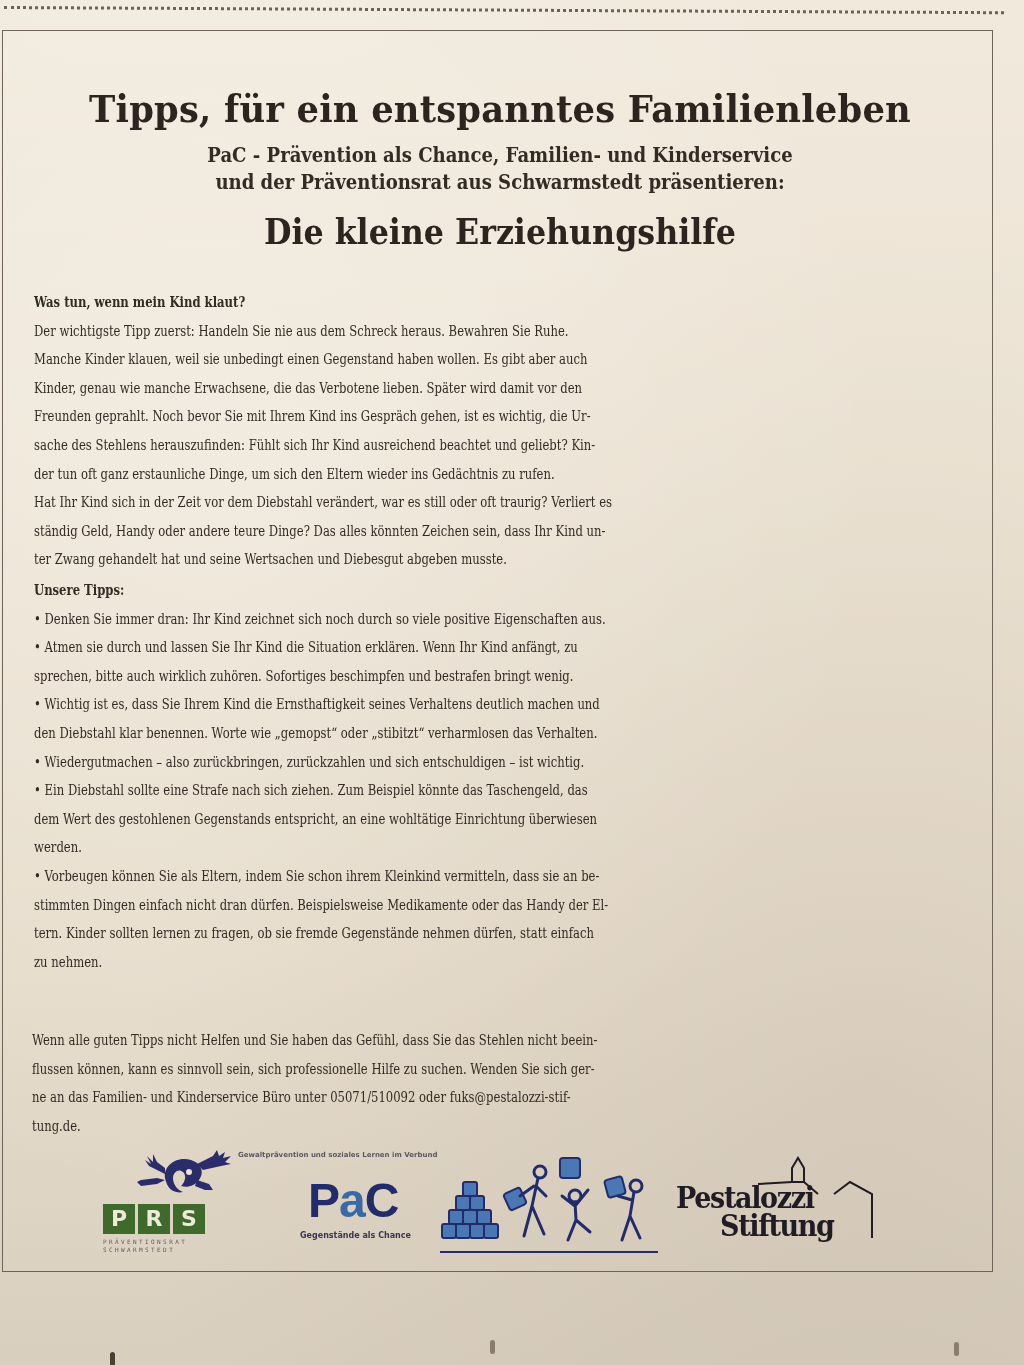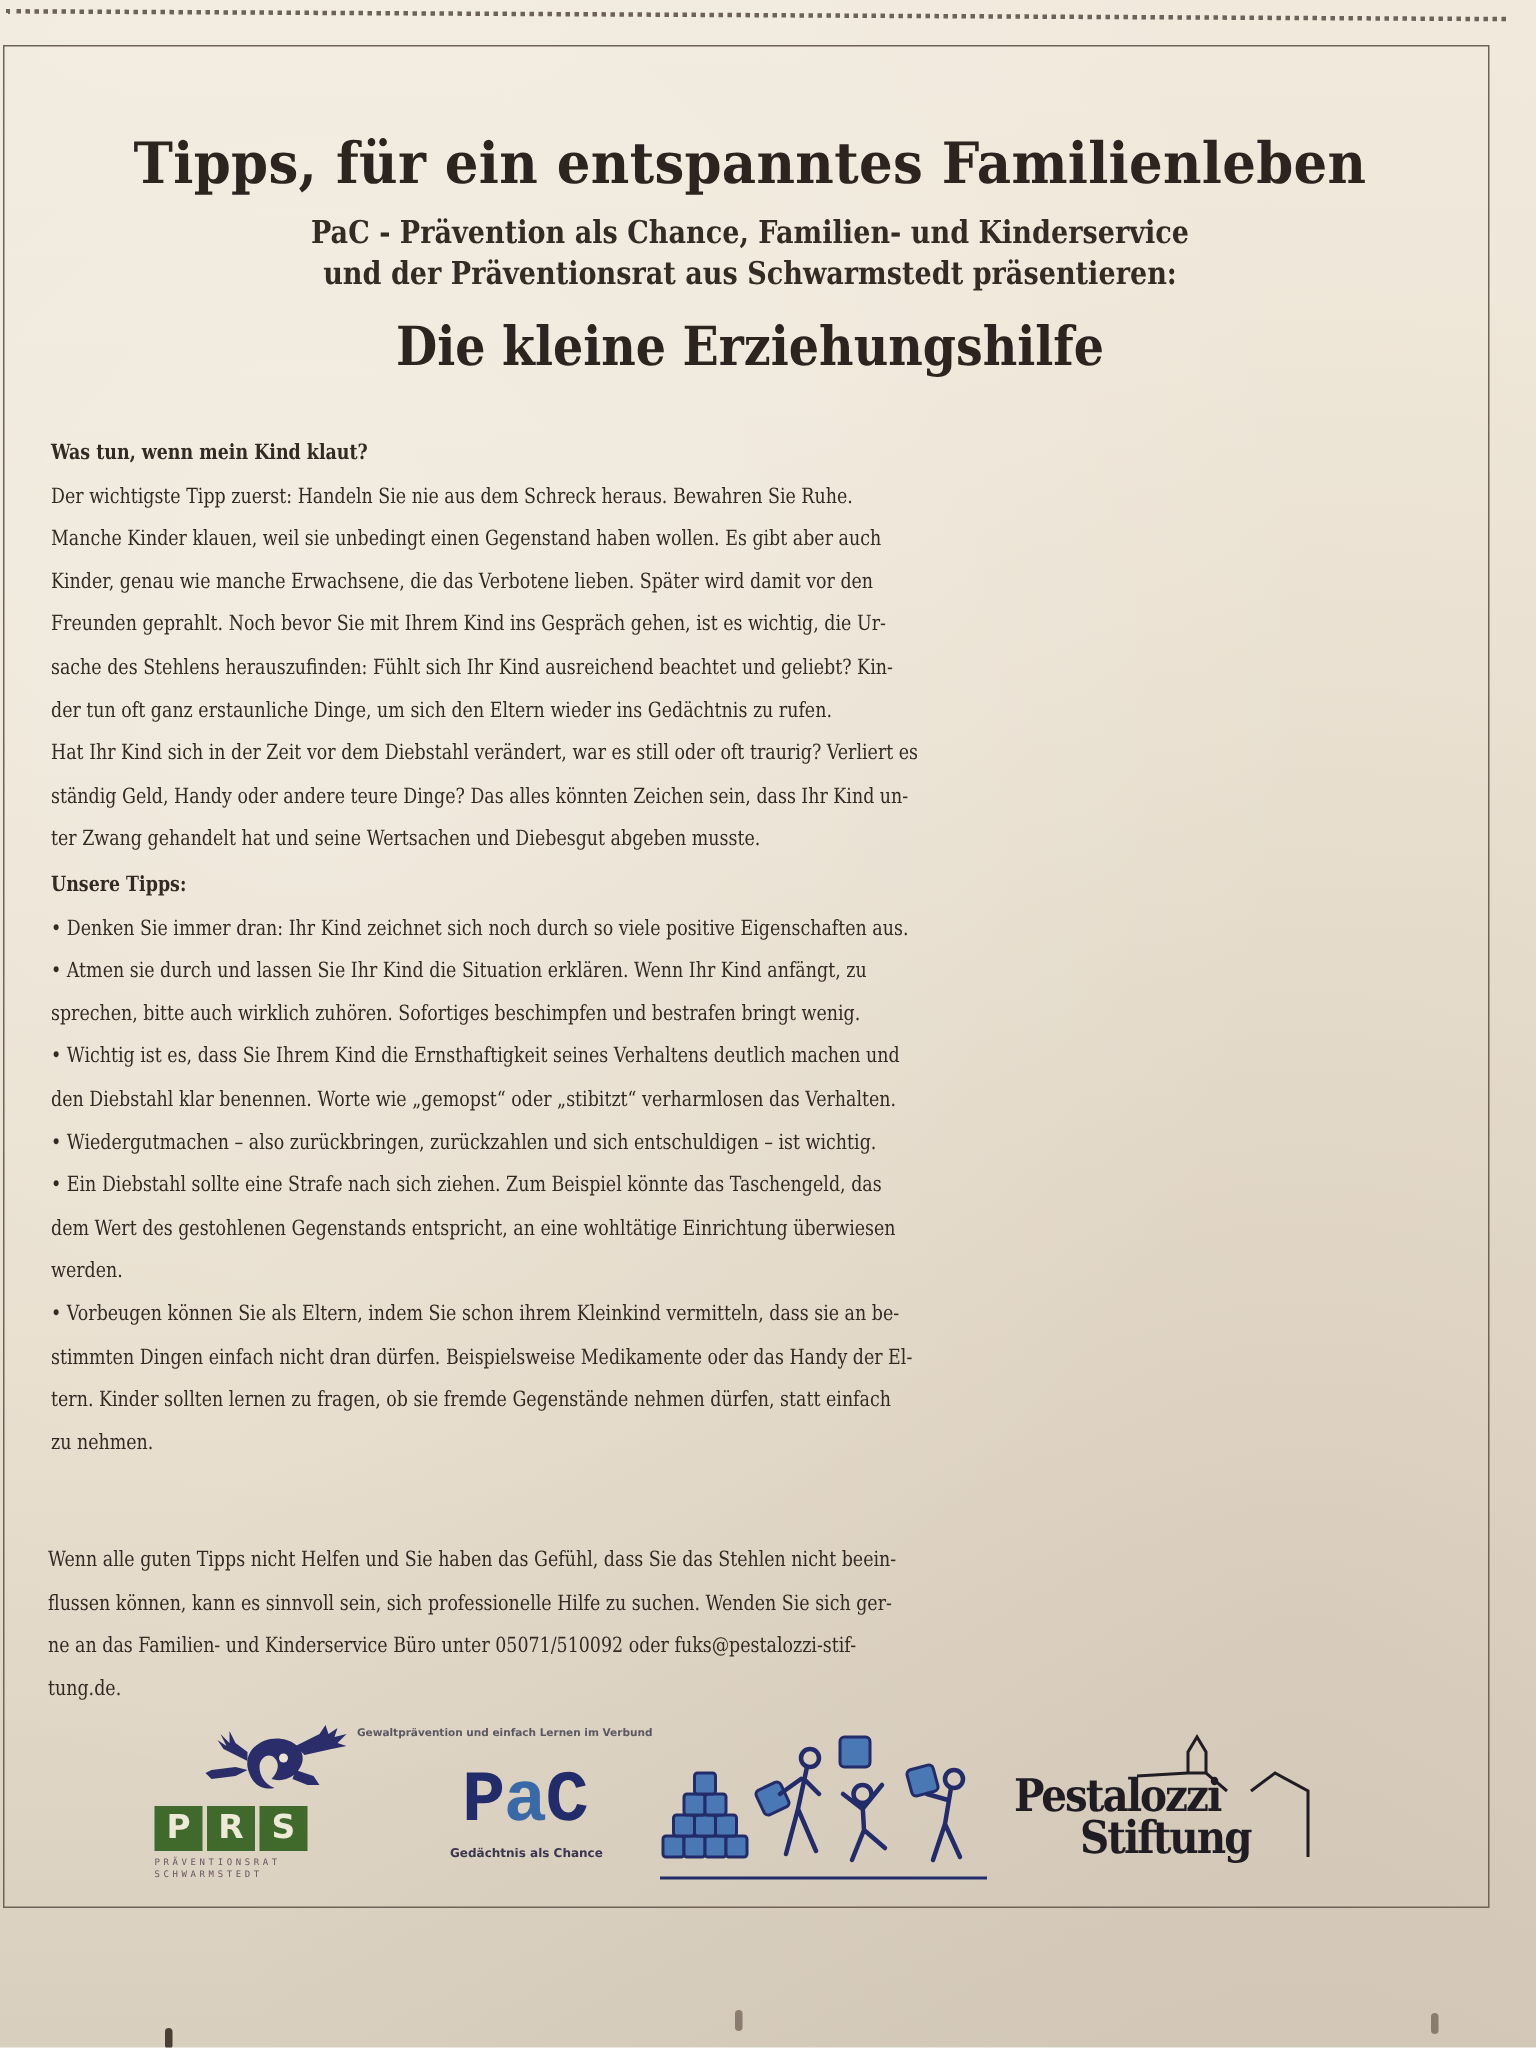--- a/index.html
+++ b/index.html
@@ -147,21 +147,21 @@
       font-family: "DejaVu Sans", sans-serif;
       font-weight: bold;
       font-size: 7px;
       color: #5b5863;
       white-space: nowrap;
     }
     .pac-logo {
       position: absolute;
       left: 308px;
       top: 1176px;
-      font-family: Liberation Mono, monospace;
+      font-family: Liberation Sans, sans-serif;
       font-weight: bold;
       font-size: 48px;
       line-height: 50px;
       letter-spacing: -1px;
     }
     .pac-logo .p, .pac-logo .c { color: #232c6a; }
     .pac-logo .a { color: #3a69a8; }
     .pac-sub {
       position: absolute;
       left: 300px;
@@ -270,25 +270,25 @@
 <div class="prs-box">
   <div class="cell">P</div>
   <div class="cell">R</div>
   <div class="cell">S</div>
 </div>
 <div class="prs-sub">
   <div>PRÄVENTIONSRAT</div>
   <div>SCHWARMSTEDT</div>
 </div>
 
-<div class="tagline">Gewaltprävention und einfach Lernen im Verbund</div>
+<div class="tagline">Gewaltprävention und soziales Lernen im Verbund</div>
 <div class="pac-logo">
   <span class="p">P</span><span class="a">a</span><span class="c">C</span>
 </div>
-<div class="pac-sub">Gedächtnis als Chance</div>
+<div class="pac-sub">Gegenstände als Chance</div>
 
 <svg class="pac-figures" viewBox="0 0 222 100">
   <g fill="#4a78b5" stroke="#232c6a" stroke-width="2">
     <rect x="4" y="68" width="14" height="14" rx="2"></rect>
     <rect x="18" y="68" width="14" height="14" rx="2"></rect>
     <rect x="32" y="68" width="14" height="14" rx="2"></rect>
     <rect x="46" y="68" width="14" height="14" rx="2"></rect>
     <rect x="11" y="54" width="14" height="14" rx="2"></rect>
     <rect x="25" y="54" width="14" height="14" rx="2"></rect>
     <rect x="39" y="54" width="14" height="14" rx="2"></rect>

